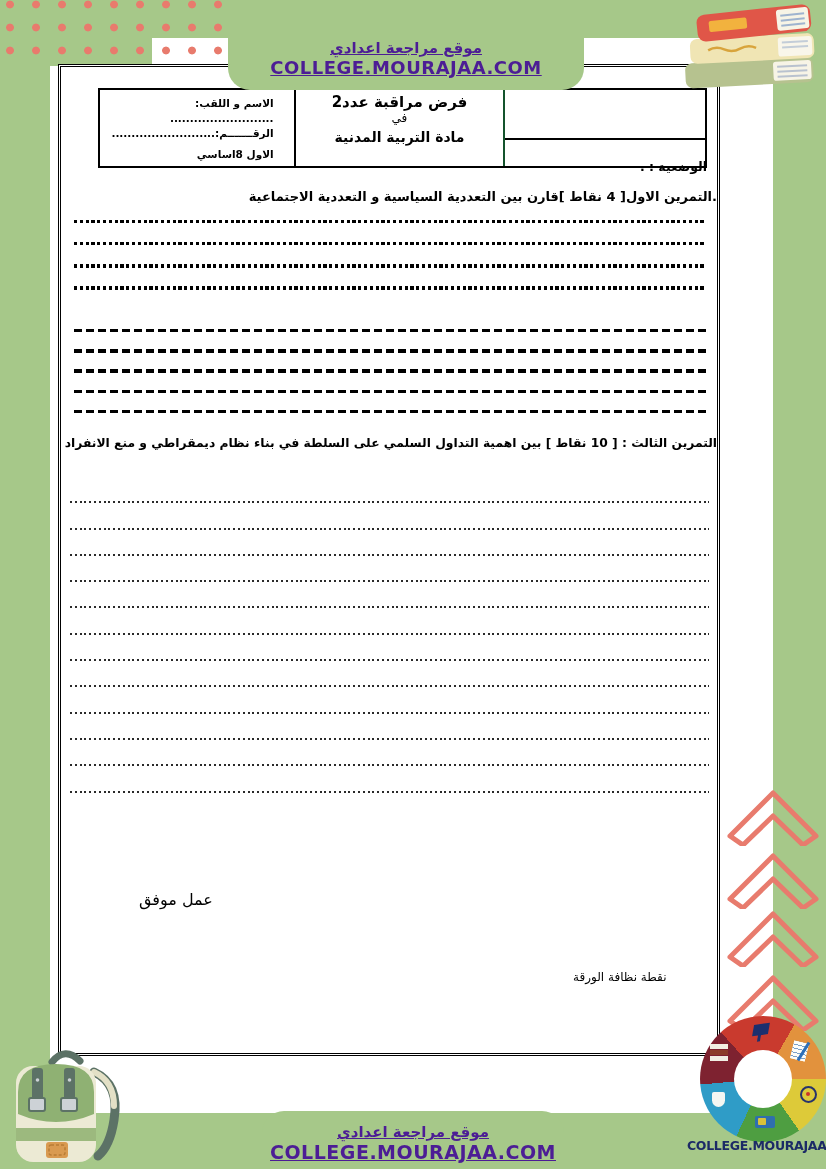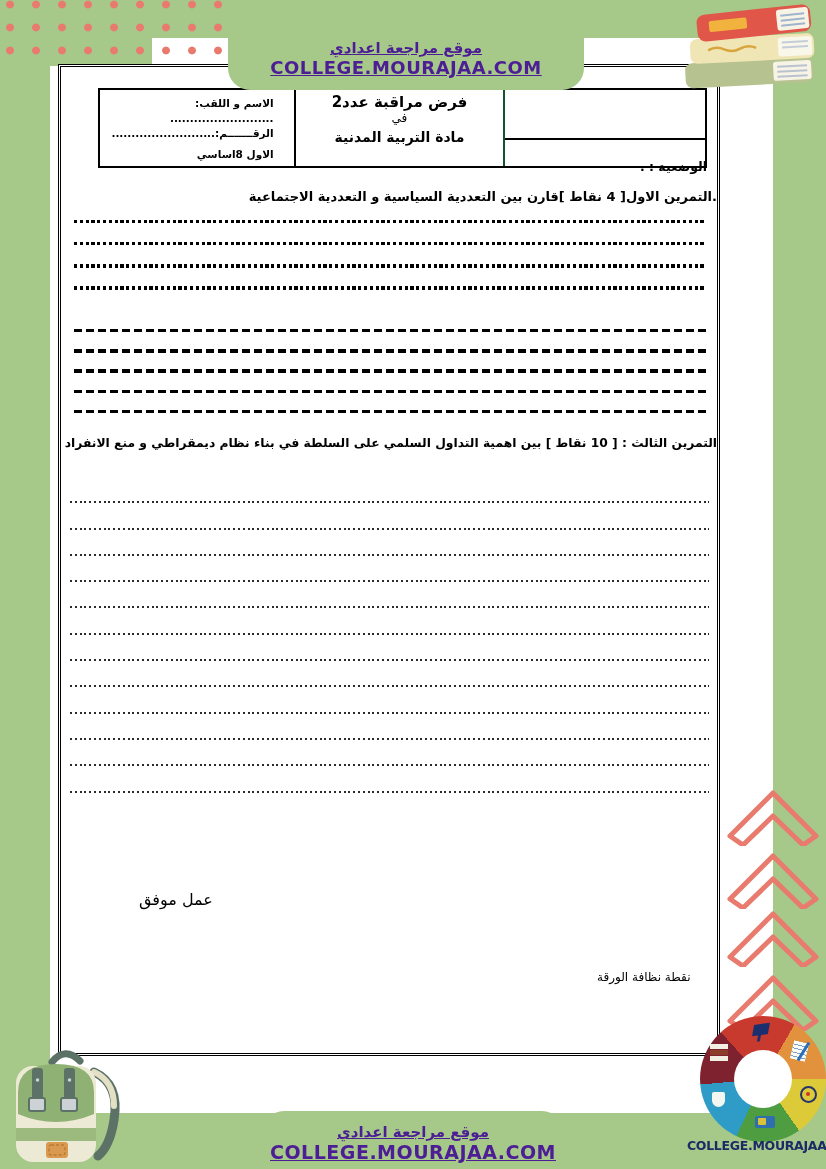--- a/index.html
+++ b/index.html
@@ -59,21 +59,21 @@
   .lines-ex3{top:410px;left:9px;right:8px;}
   .ans-line{position:relative;}
   .lines-ex1 .ans-line{height:22.2px;}
   .lines-ex2 .ans-line{height:20.3px;}
   .lines-ex3 .ans-line{height:26.3px;}
   .ans-line::after{content:"";position:absolute;left:0;right:0;bottom:0;}
   .dots-bold .ans-line::after{height:3.6px;background-image:repeating-linear-gradient(90deg,#000 0 3.2px,rgba(0,0,0,0) 3.2px 5.8px);}
   .dashes .ans-line::after{height:3.6px;background-image:repeating-linear-gradient(90deg,#000 0 8px,rgba(0,0,0,0) 8px 12px);}
   .dots-fine .ans-line::after{height:2px;background-image:repeating-linear-gradient(90deg,#2a2a2a 0 2px,rgba(0,0,0,0) 2px 4.8px);}
   .good-luck{position:absolute;left:50px;top:823px;direction:rtl;font-size:16px;margin-left:28px;}
-  .cleanliness{position:absolute;left:536px;top:903px;direction:rtl;font-size:12px;}
+  .cleanliness{position:absolute;left:512px;top:903px;direction:rtl;font-size:12px;}
   
   .chevron{position:absolute;left:726px;width:94px;height:58px;z-index:7;}
   
   .books{position:absolute;top:2px;right:0;width:148px;height:88px;z-index:7;}
   .backpack{position:absolute;left:2px;top:1040px;width:124px;height:129px;z-index:8;}
   .logo-wrap{position:absolute;left:698px;top:1014px;width:128px;height:155px;z-index:8;}
   .logo-ring{
     position:absolute;left:2px;top:2px;width:126px;height:126px;border-radius:50%;
     background:conic-gradient(from -42deg,
       #c93a2e 0 72deg, #e2923d 72deg 132deg, #ddca39 132deg 187deg,

